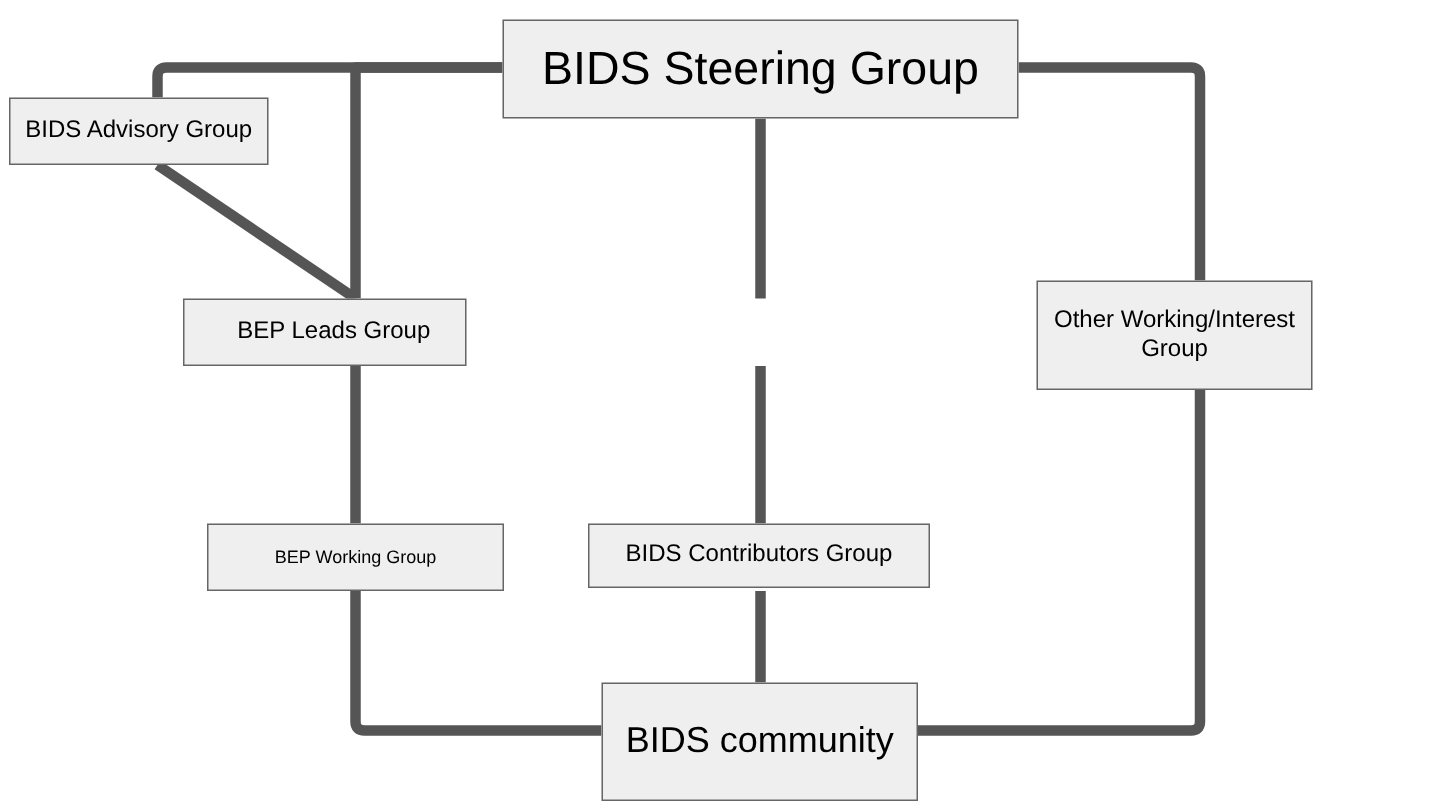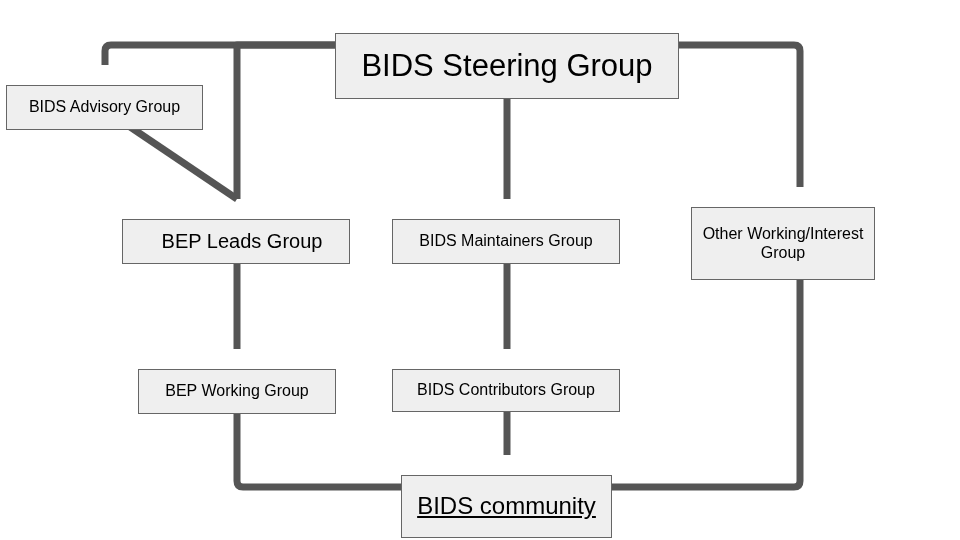--- a/index.html
+++ b/index.html
@@ -30,62 +30,60 @@
     box-sizing: border-box;
     background: #efefef;
     border: 1px solid #666666;
     display: flex;
     align-items: center;
     justify-content: center;
     text-align: center;
     color: #000000;
     line-height: 1.18;
     z-index: 5;
-    margin-top: 20px;
   }
   .node-label {
     display: block;
     padding: 0 8px;
     white-space: pre-line;
   }
   
   #node-steering {
     left: 335px; top: 13px; width: 344px; height: 66px;
     font-size: 31px;
   }
   #node-advisory {
-    left: 6px; top: 65px; width: 197px; height: 45px;
+    left: 6px; top: 65px; width: 173px; height: 45px;
     font-size: 16px;
   }
   #node-bep-leads {
-    left: 122px; top: 199px; width: 228px; height: 45px;
-    font-size: 20px;
+    left: 122px; top: 199px; width: 189px; height: 45px;
+    font-size: 16px;
     padding-left: 12px;
   }
   #node-maintainers {
     left: 392px; top: 199px; width: 228px; height: 45px;
     font-size: 16px;
   }
   #node-other-working {
     left: 691px; top: 187px; width: 184px; height: 73px;
     font-size: 16px;
   }
   #node-bep-working {
     left: 138px; top: 349px; width: 198px; height: 45px;
-    font-size: 16px;
+    font-size: 12px;
     text-align: right;
   }
   #node-contributors {
     left: 392px; top: 349px; width: 228px; height: 43px;
     font-size: 16px;
   }
   #node-community {
-    left: 401px; top: 455px; width: 211px; height: 63px;
+    left: 401px; top: 455px; width: 211px; height: 79px;
     font-size: 24px;
-    text-decoration: underline;
   }
 </style>
 </head>
 <body>
 
 <div id="diagram-canvas">
 
   <svg id="connector-layer" viewBox="0 0 960 540" xmlns="http://www.w3.org/2000/svg">
     <g fill="none" stroke="#555555" stroke-width="7" stroke-linecap="butt" stroke-linejoin="round">
       <path d="M 335 45 L 111 45 Q 105 45 105 51 L 105 65"></path>
@@ -106,23 +104,20 @@
   </div>
 
   <div class="node" id="node-advisory">
     <span class="node-label">BIDS Advisory Group</span>
   </div>
 
   <div class="node" id="node-bep-leads">
     <span class="node-label">BEP Leads Group</span>
   </div>
 
-  <div class="node" id="node-maintainers">
-    <span class="node-label">BIDS Maintainers Group</span>
-  </div>
 
   <div class="node" id="node-other-working">
     <span class="node-label">Other Working/Interest
 Group</span>
   </div>
 
   <div class="node" id="node-bep-working">
     <span class="node-label">BEP Working Group</span>
   </div>
 

